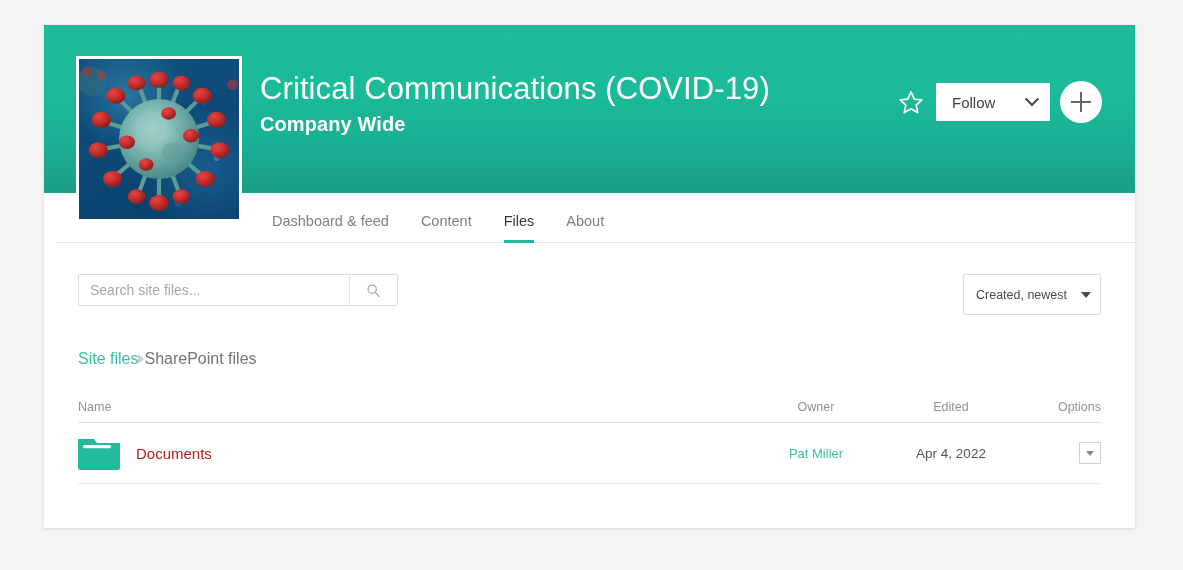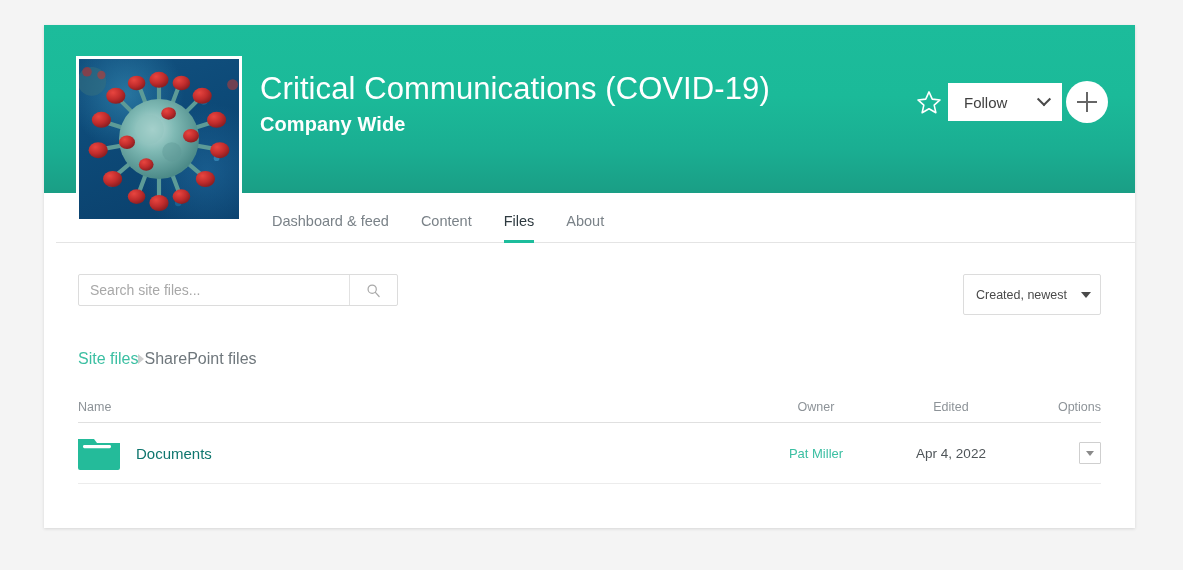--- a/index.html
+++ b/index.html
@@ -43,24 +43,24 @@
     margin-top:6px;
     font-size:20px;
     font-weight:bold;
     color:#ffffff;
     letter-spacing:0.1px;
   }
 
   
   .banner-actions {
     position:absolute;
-    right:27px; top:56px;
+    right:33px; top:56px;
     display:flex;
     align-items:center;
-    gap:4px;
+    gap:10px;
   }
   .star-btn {
     width:30px; height:30px;
     display:flex; align-items:center; justify-content:center;
     cursor:pointer;
   }
   .star-btn svg { display:block; }
 
   .follow-btn {
     width:114px; height:38px;
@@ -239,21 +239,21 @@
 
   .files-table tbody td {
     padding:13px 0;
     border-bottom:1px solid #ececec;
     vertical-align:middle;
   }
   .name-cell { display:flex; align-items:center; gap:16px; }
   .folder-icon { width:42px; height:34px; flex:0 0 42px; }
   .file-link {
     font-size:15px;
-    color:#0f766e;
+    color:#b91c1c;
     cursor:pointer;
   }
   .owner-cell {
     text-align:center;
     font-size:13px;
     color:#3bbfa2;
     cursor:pointer;
     width:150px;
   }
   .edited-cell {

